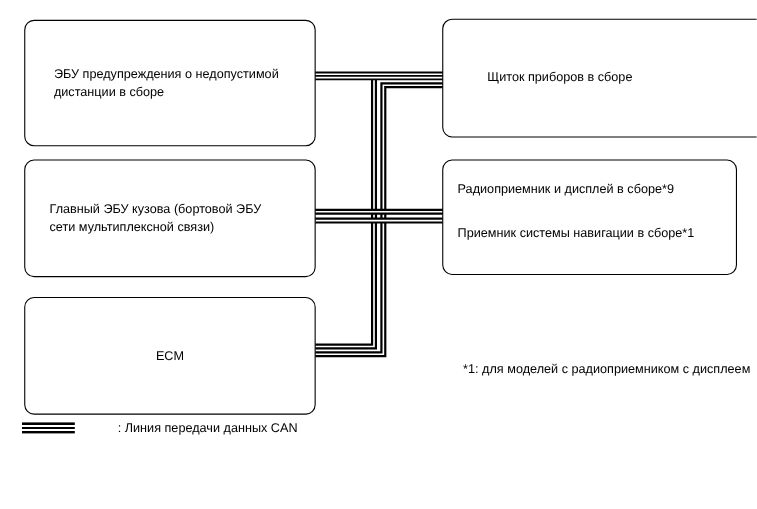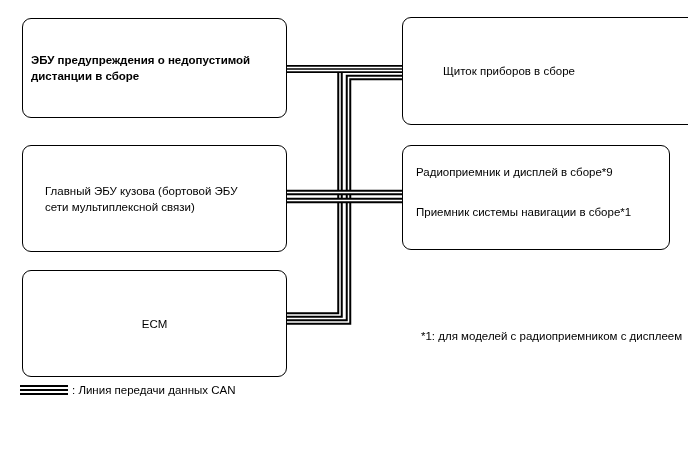--- a/index.html
+++ b/index.html
@@ -17,31 +17,31 @@
     position:absolute;
     box-sizing:border-box;
     border:1.5px solid #000;
     border-radius:9px;
     background:#fff;
     display:flex;
     align-items:center;
     z-index:1;
   }
   .box .txt{white-space:pre-line;line-height:16px;}
-  .box-1{left:22px;top:18px;width:265px;height:100px;padding-left:8px;font-weight:bold;}
+  .box-1{left:22px;top:18px;width:265px;height:115px;padding-left:26px;}
   .box-2{left:22px;top:145px;width:265px;height:107px;padding-left:22px;}
   .box-3{left:22px;top:270px;width:265px;height:107px;justify-content:center;text-align:center;}
   .box-4{left:402px;top:17px;width:312px;height:108px;padding-left:40px;}
   .box-5{left:402px;top:145px;width:268px;height:105px;
          flex-direction:column;align-items:flex-start;justify-content:flex-start;
          padding:18px 8px 0 13px;gap:24px;}
   .footnote{position:absolute;left:421px;line-height:13px;z-index:1;}
   .footnote-1{top:330px;}
   .footnote-2{top:373px;}
-  .legend{position:absolute;left:20px;top:384px;display:flex;align-items:center;z-index:1;}
+  .legend{position:absolute;left:20px;top:384px;display:flex;z-index:1;gap:35px;}
   .legend-symbol{
     width:48px;height:10px;margin-right:4px;
     background:linear-gradient(to bottom,
       #000 0 2px, transparent 2px 4px,
       #000 4px 6px, transparent 6px 8px,
       #000 8px 10px);
   }
 </style>
 </head>
 <body>

